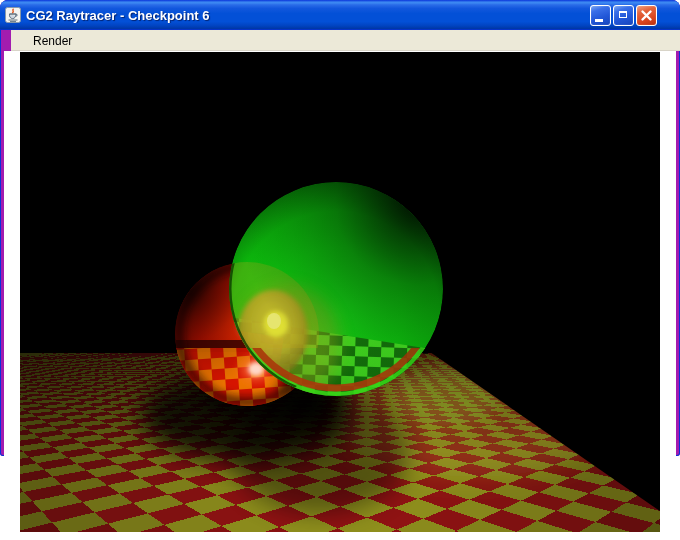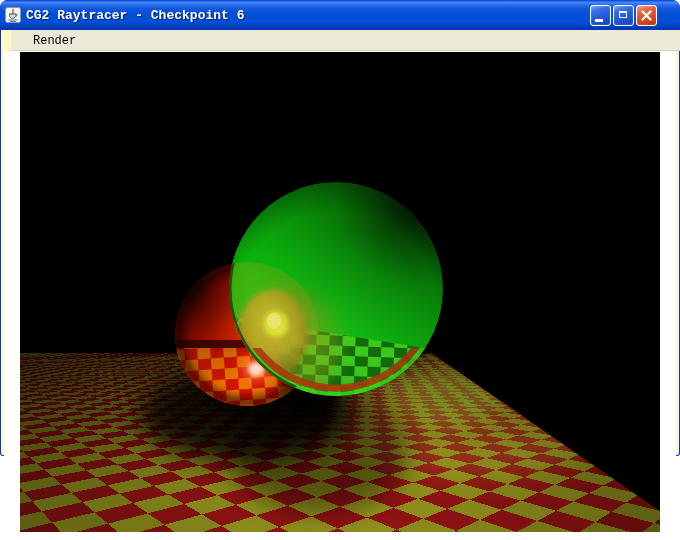--- a/index.html
+++ b/index.html
@@ -1,21 +1,20 @@
 <!DOCTYPE html>
 <html><head>
 <meta charset="utf-8">
 <style>
   html,body{margin:0;padding:0;background:#ffffff;}
   body{width:680px;height:540px;font-family:"Liberation Sans",sans-serif;overflow:hidden;}
   .window{
     position:relative;width:680px;height:456px;box-sizing:border-box;
-    background:#fef9c3;border-radius:8px 8px 3px 3px;
+    background:#a21caf;border-radius:8px 8px 3px 3px;
     box-shadow:inset 0 0 0 1px #0831d9;
-    font-family:Liberation Mono, monospace;
   }
   .titlebar{
     position:absolute;left:0;top:0;width:100%;height:30px;box-sizing:border-box;
     display:flex;align-items:center;padding:0 23px 0 5px;
     border-radius:8px 8px 0 0;
     background:linear-gradient(180deg,#0831d9 0%,#2868e8 4%,#3f8cf3 9%,#2a6ce8 16%,#1257dd 28%,#0350d7 45%,#0350d7 72%,#0143c0 86%,#0038a8 95%,#0831d9 100%);
   }
   .title-icon{width:16px;height:16px;margin-right:5px;flex:0 0 auto;}
   .title-text{
     flex:1 1 auto;color:#ffffff;font-size:13px;font-weight:bold;

